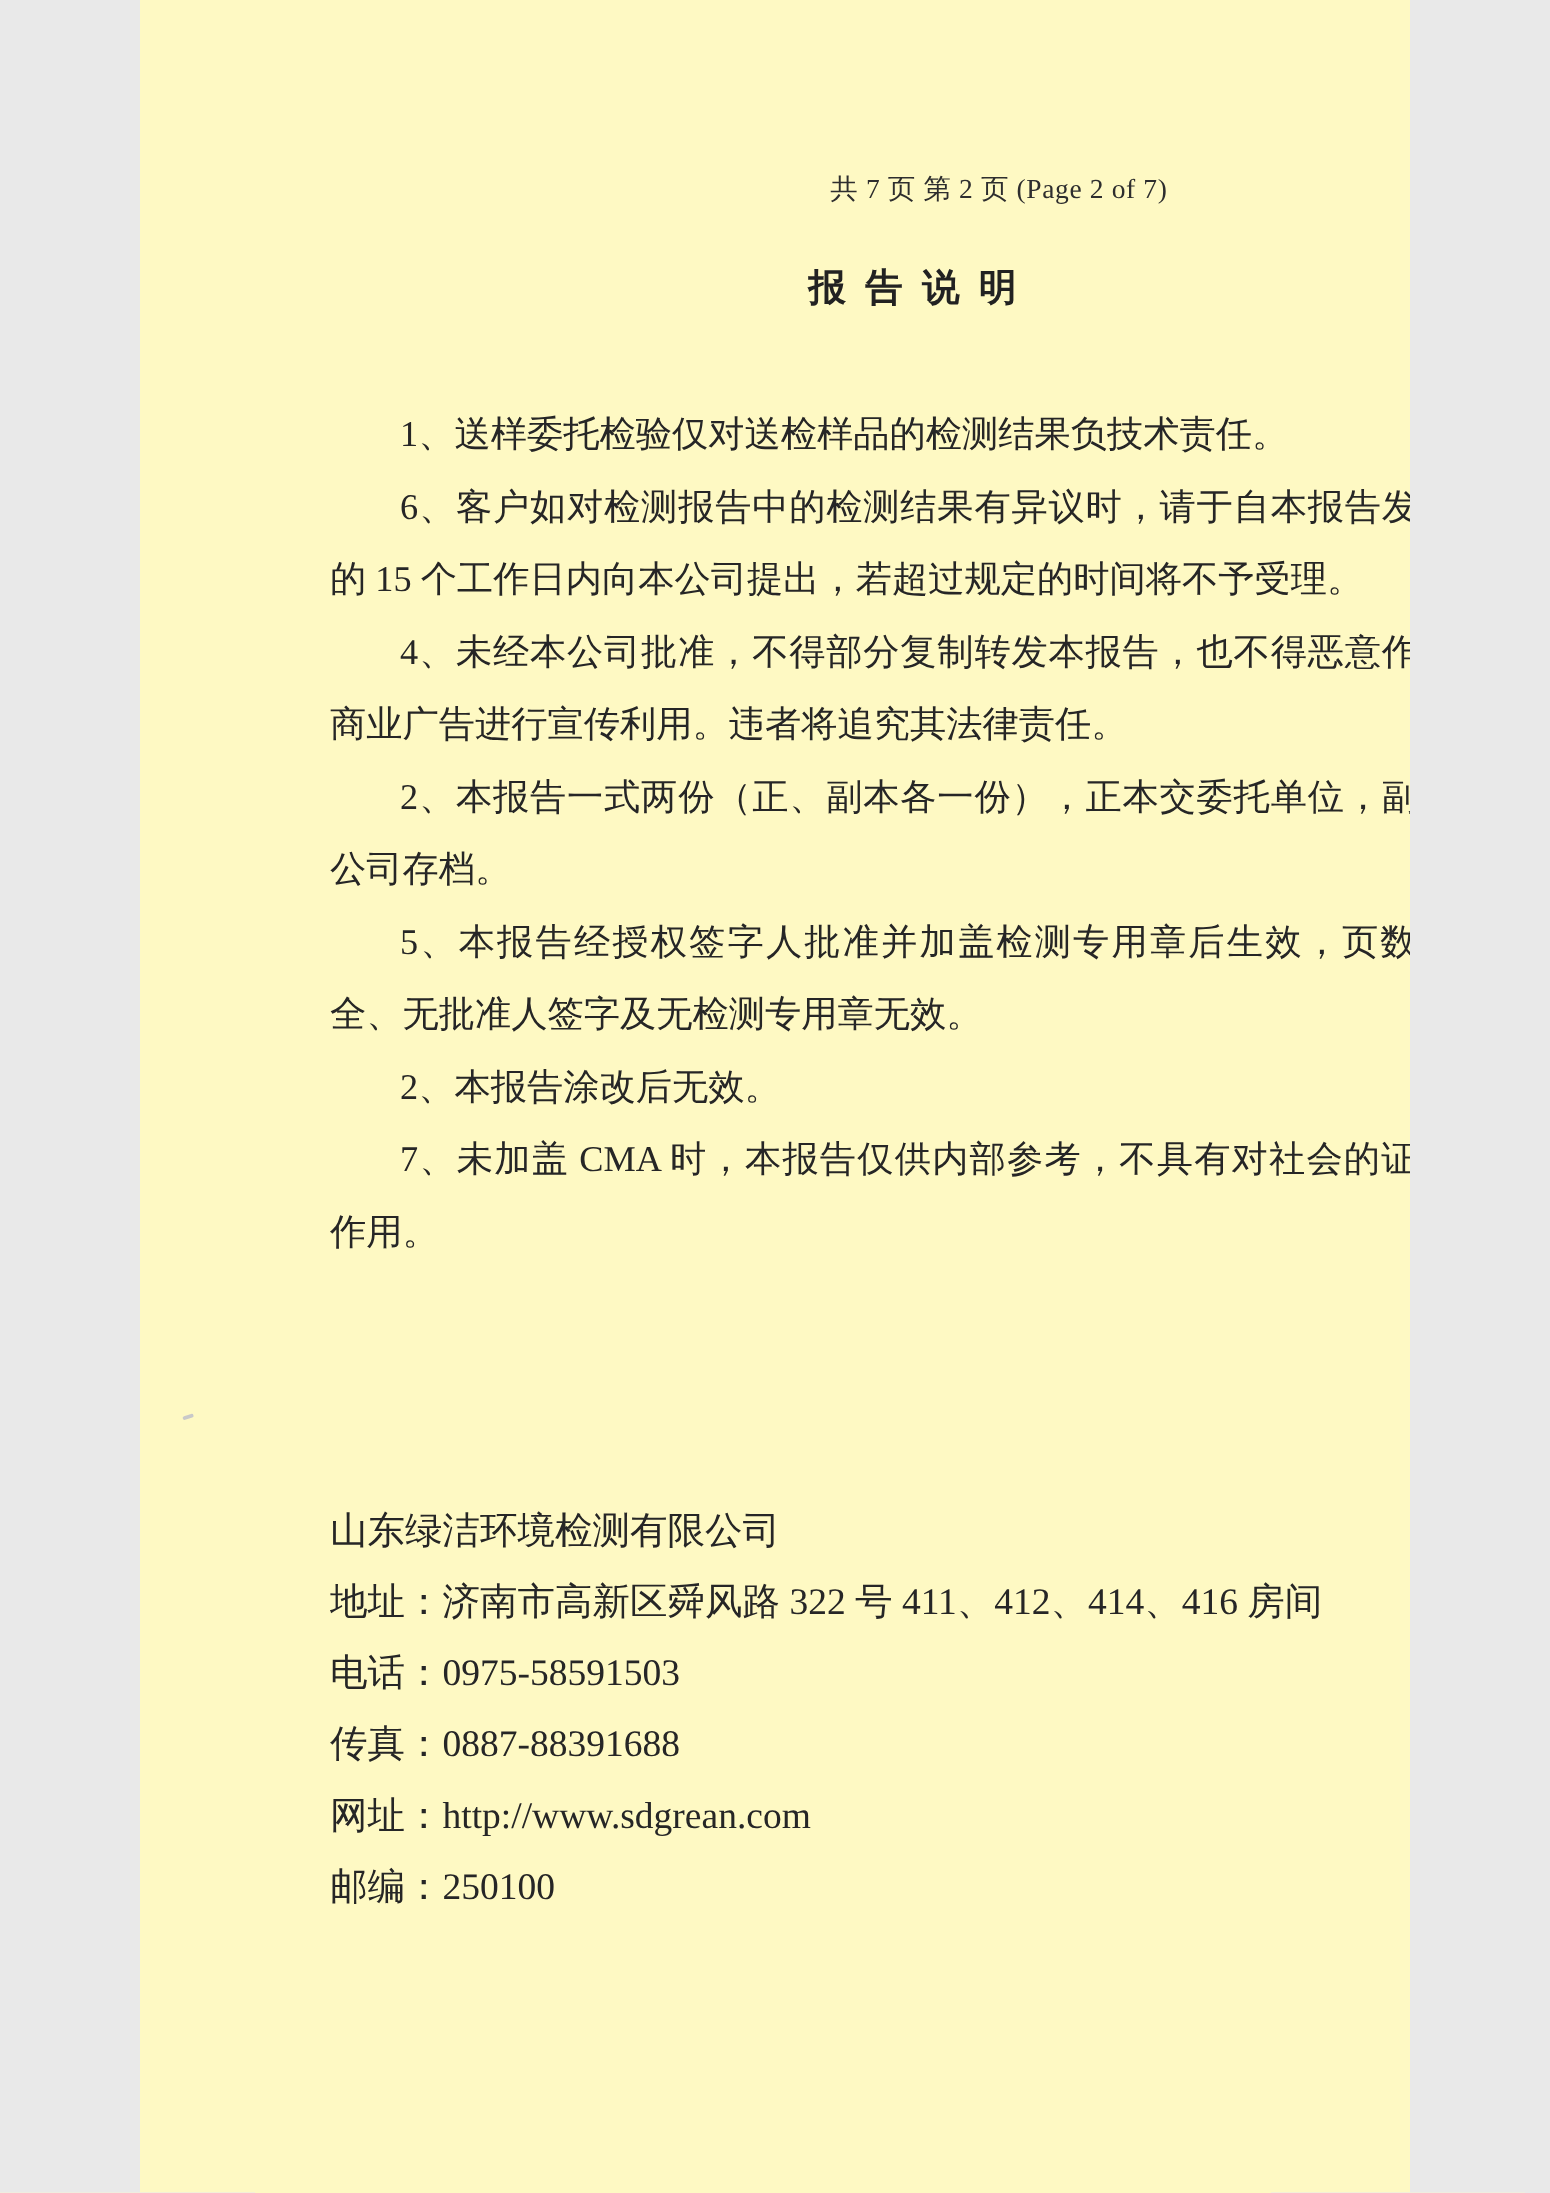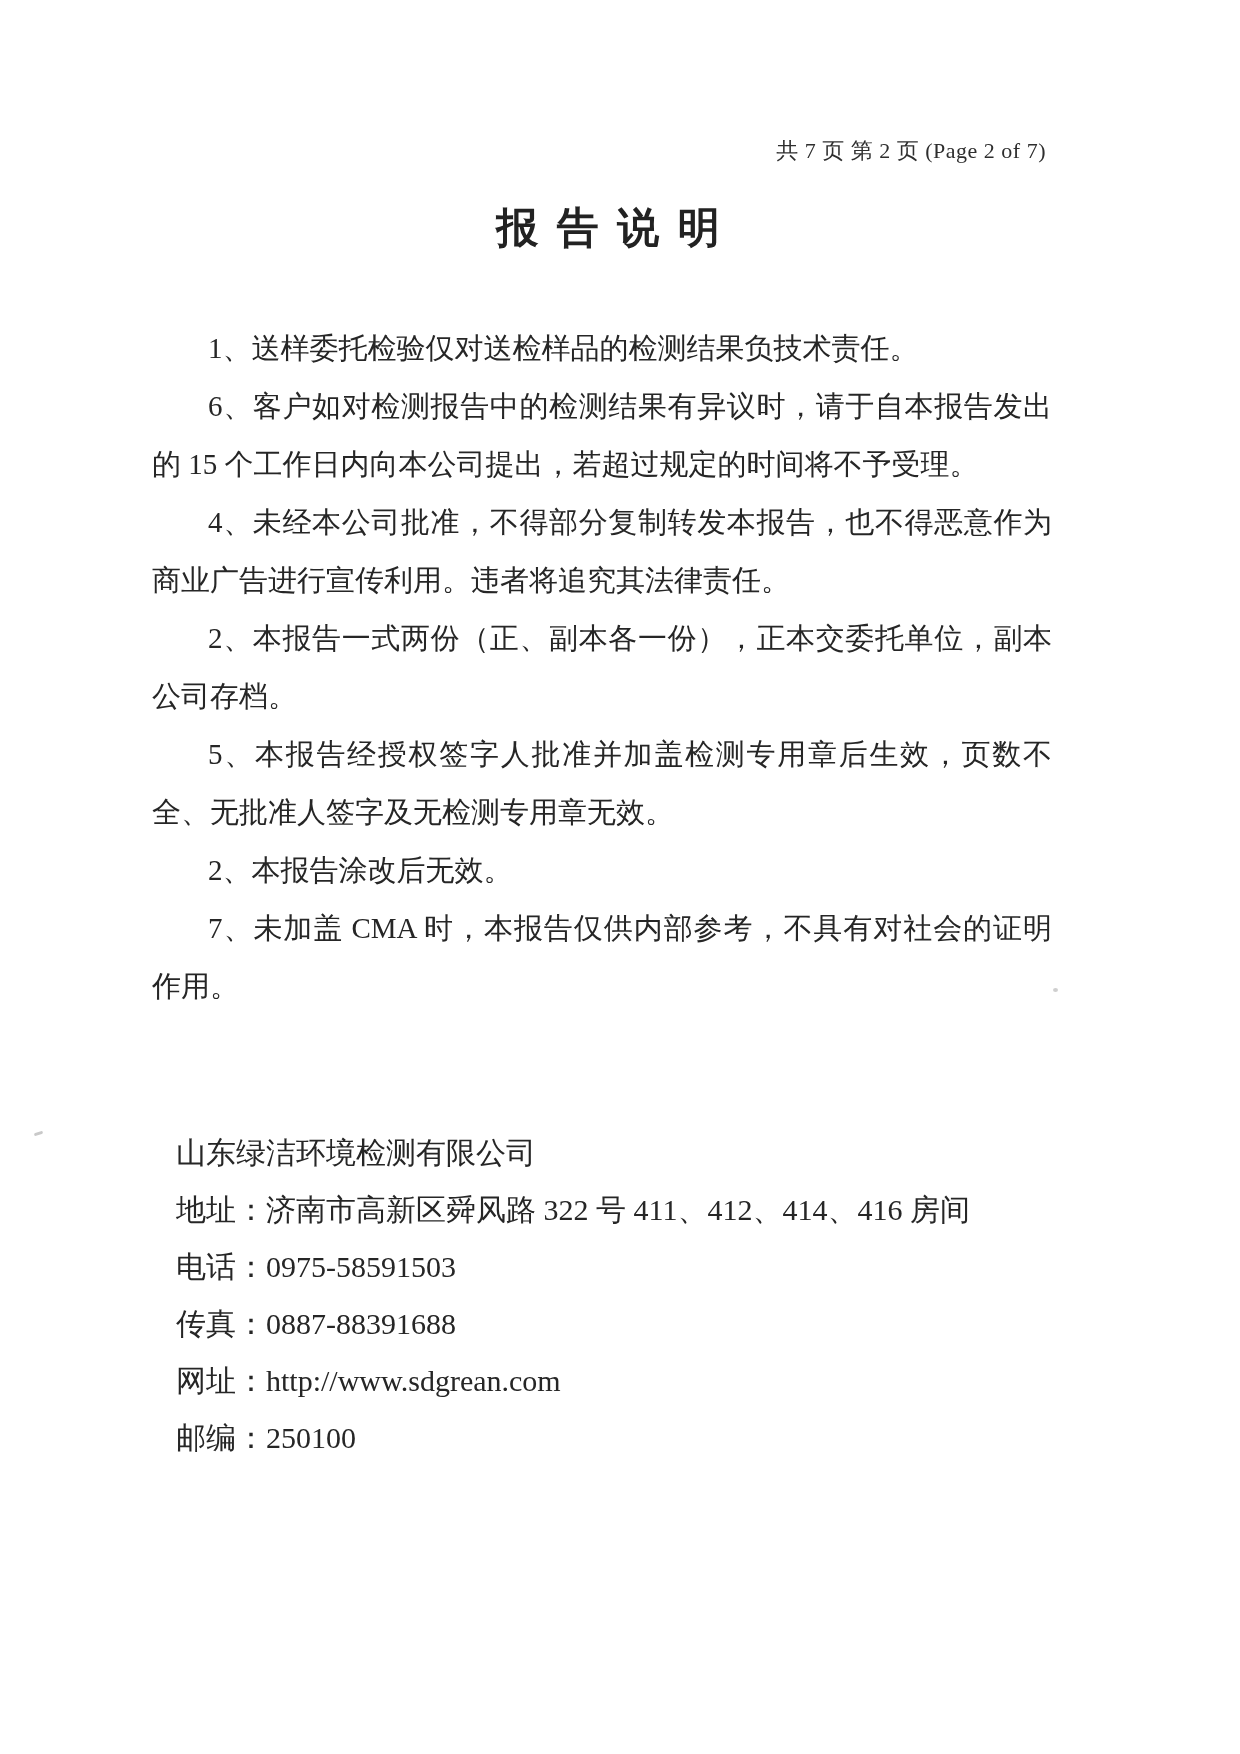--- a/index.html
+++ b/index.html
@@ -2,69 +2,68 @@
 <html><head>
 <meta charset="utf-8">
 <style>
   html, body {
     margin: 0;
     padding: 0;
     background: #e9e9e9;
   }
   .page {
     position: relative;
-    width: 1240px;
+    width: 1016px;
     height: 1754px;
     margin: 0 auto;
-    background: #ffffff;
+    background: #fef9c3;
     overflow: hidden;
     font-family: "Liberation Serif", "DejaVu Serif", serif;
     color: #2a2a2a;
   }
   .page-header {
     position: absolute;
     top: 136px;
     right: 194px;
     font-size: 22px;
     letter-spacing: 0.5px;
     color: #2e2e2e;
     white-space: nowrap;
   }
   .doc-title {
     position: absolute;
     top: 192px;
     left: 152px;
     width: 900px;
-    margin: 8px;
+    margin: 18px;
     text-align: center;
-    font-size: 42px;
+    font-size: 30px;
     font-weight: 600;
     letter-spacing: 4px;
     color: #222;
   }
   .notes {
     position: absolute;
     top: 319px;
     left: 152px;
     width: 900px;
   }
   .notes p {
     margin: 0;
     font-size: 29px;
     line-height: 58px;
     text-align: justify;
     text-indent: 56px;
     color: #262626;
   }
   .company {
     position: absolute;
-    top: 1124px;
+    top: 1196px;
     left: 152px;
     width: 950px;
-    margin-left: 24px;
   }
   .company p {
     margin: 0;
     font-size: 30px;
     line-height: 57px;
     color: #262626;
     white-space: nowrap;
   }
   .speck-1 {
     position: absolute;

